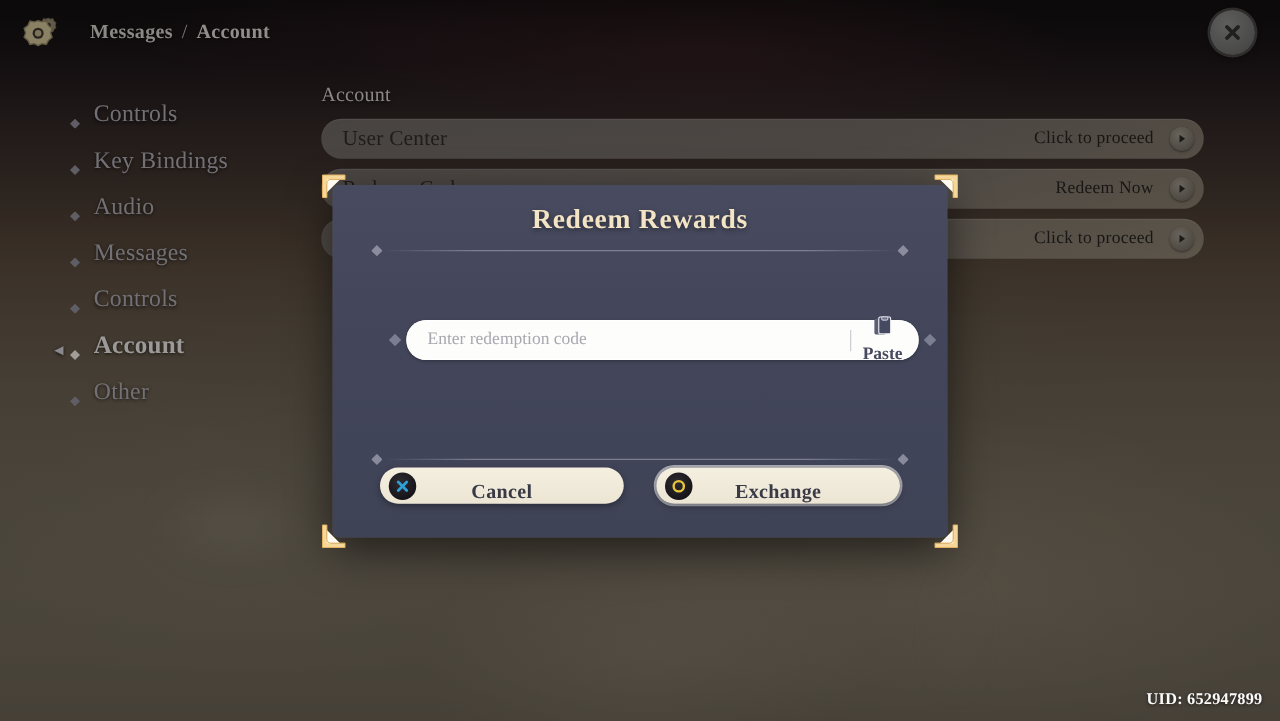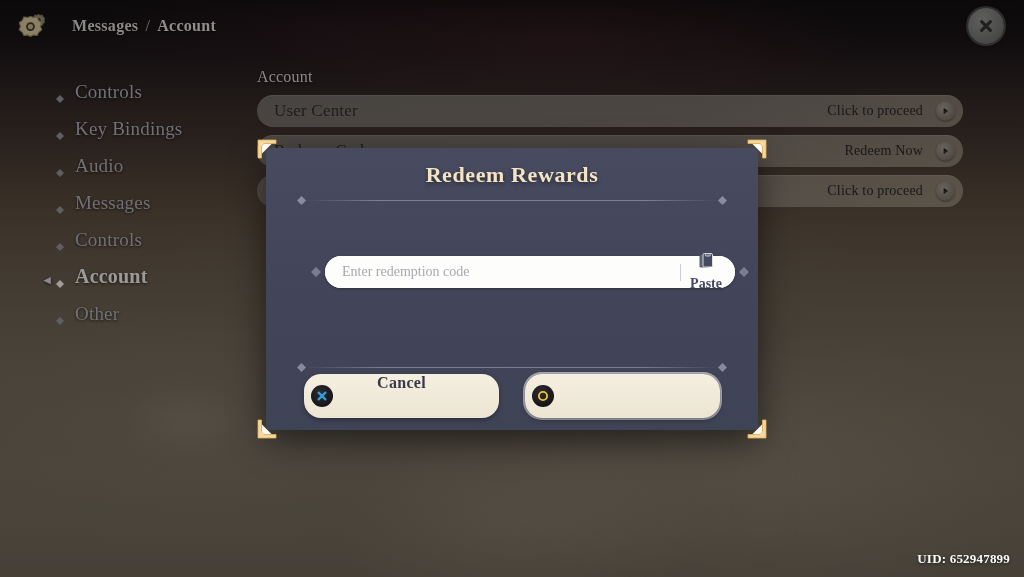--- a/index.html
+++ b/index.html
@@ -189,23 +189,23 @@
 
   
   .divider2 { position:absolute; left:31px; top:207px; width:430px; height:9px; }
 
   
   .btn-row {
     position:absolute; left:0; right:0; top:226px;
     display:flex; justify-content:center; gap:26px;
   }
   .mbtn {
-    width:195px; height:44px; border-radius:17px;
+    width:195px; height:29px; border-radius:17px;
     background:linear-gradient(180deg,#f5efe0,#ece5d4);
-    display:flex; align-items:flex-start; position:relative;
+    display:flex; align-items:flex-end; position:relative;
     box-shadow:0 2px 5px rgba(0,0,0,.35);
     cursor:pointer;
   }
   .mbtn.exchange { box-shadow:0 2px 5px rgba(0,0,0,.35), 0 0 0 2px rgba(255,255,255,.55); }
   .mbtn .bicon {
     position:absolute; left:7px; top:50%; transform:translateY(-50%);
     width:22px; height:22px; border-radius:50%;
     background:radial-gradient(circle at 42% 36%, #2e2c31, #151318 75%);
     display:flex; align-items:center; justify-content:center;
   }
@@ -393,17 +393,18 @@
         </svg>
       </div>
       <div class="blabel">Cancel</div>
     </div>
     <div class="mbtn exchange">
       <div class="bicon">
         <svg width="14" height="14" viewBox="0 0 14 14">
           <circle cx="7" cy="7" r="4.1" fill="none" stroke="#e8c53a" stroke-width="1.9"></circle>
         </svg>
       </div>
+      <div class="blabel">Exchange</div>
     </div>
   </div>
 </div>
 
 <div class="uid">UID: 652947899</div>
 
 </body></html>

